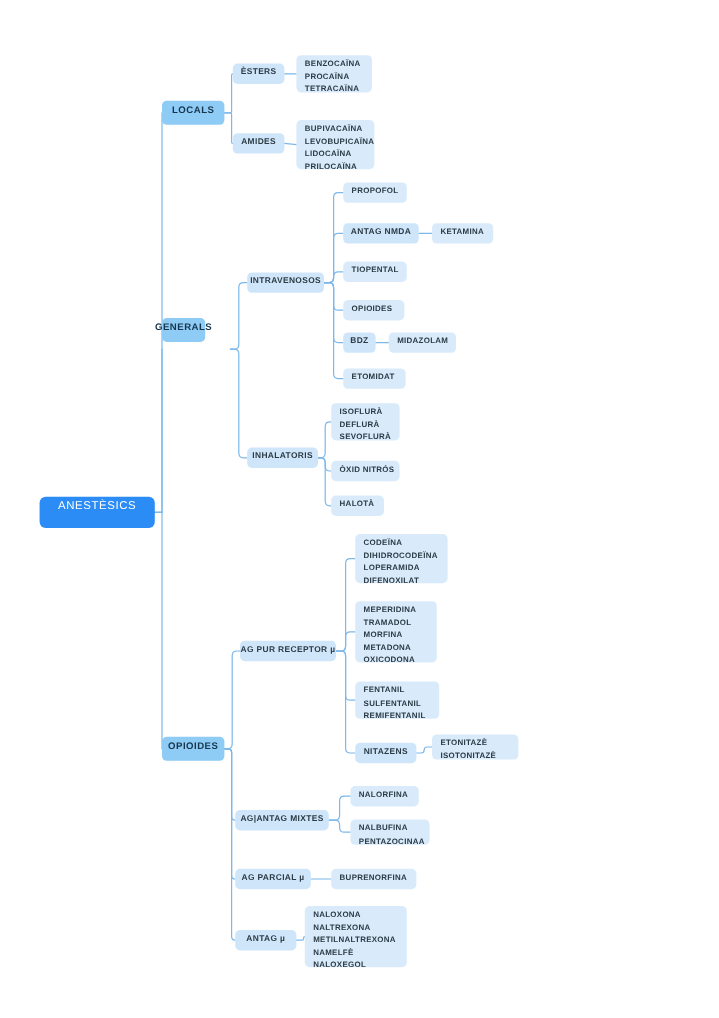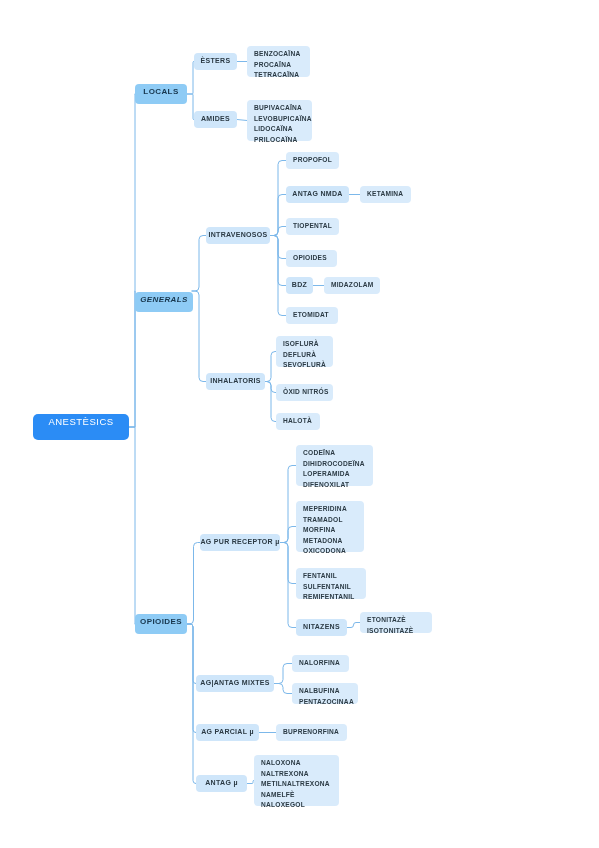--- a/index.html
+++ b/index.html
@@ -135,21 +135,21 @@
     </div>
     <div class="node lvl-cat" style="left: 194px; top: 111px; width: 43px; height: 17px;">
       <span class="line">AMIDES</span>
     </div>
     <div class="node lvl-leaf" style="left: 247px; top: 100px; width: 65px; height: 41px;">
       <span class="line">BUPIVACAÏNA</span>
       <span class="line">LEVOBUPICAÏNA</span>
       <span class="line">LIDOCAÏNA</span>
       <span class="line">PRILOCAÏNA</span>
     </div>
-    <div class="node lvl-branch" style="left: 135px; top: 292px; width: 58px; height: 20px; font-style: italic;">
+    <div class="node lvl-branch" style="left: 135px; top: 265px; width: 36px; height: 20px;">
       <span class="line">GENERALS</span>
     </div>
     <div class="node lvl-cat" style="left: 206px; top: 227px; width: 64px; height: 17px;">
       <span class="line">INTRAVENOSOS</span>
     </div>
     <div class="node lvl-leaf" style="left: 286px; top: 152px; width: 53px; height: 17px;">
       <span class="line">PROPOFOL</span>
     </div>
     <div class="node lvl-cat" style="left: 286px; top: 186px; width: 63px; height: 17px;">
       <span class="line">ANTAG NMDA</span>

